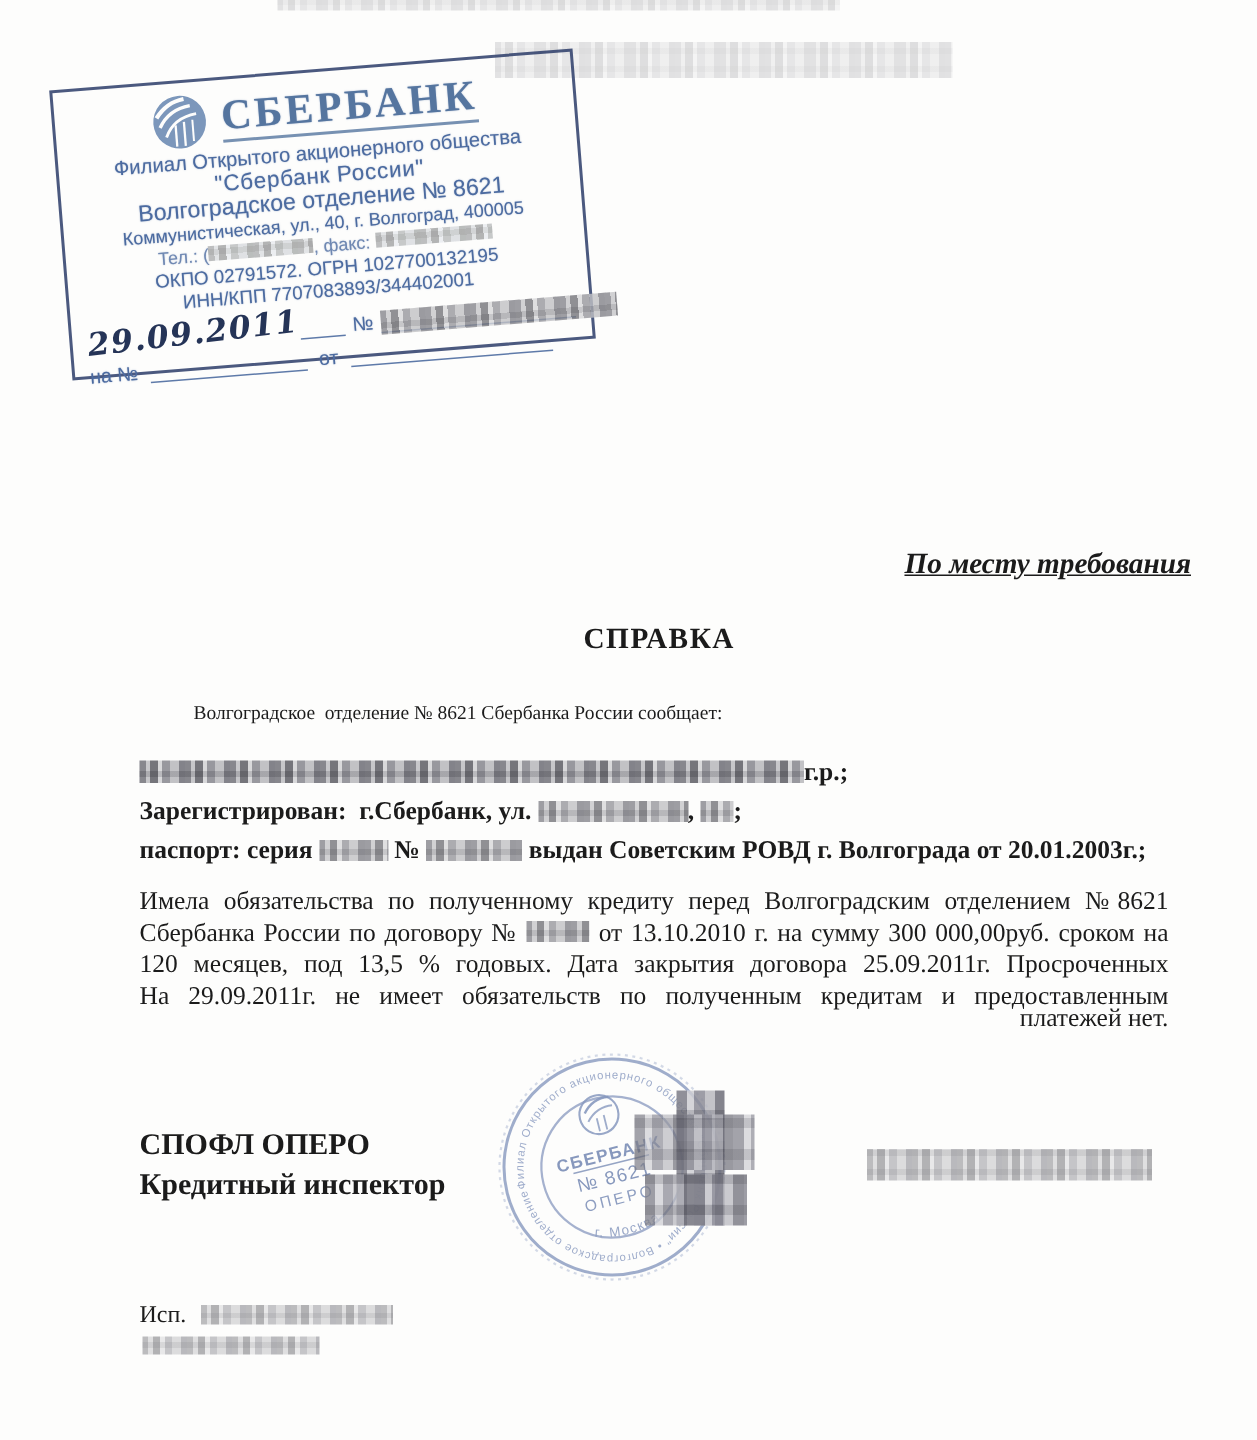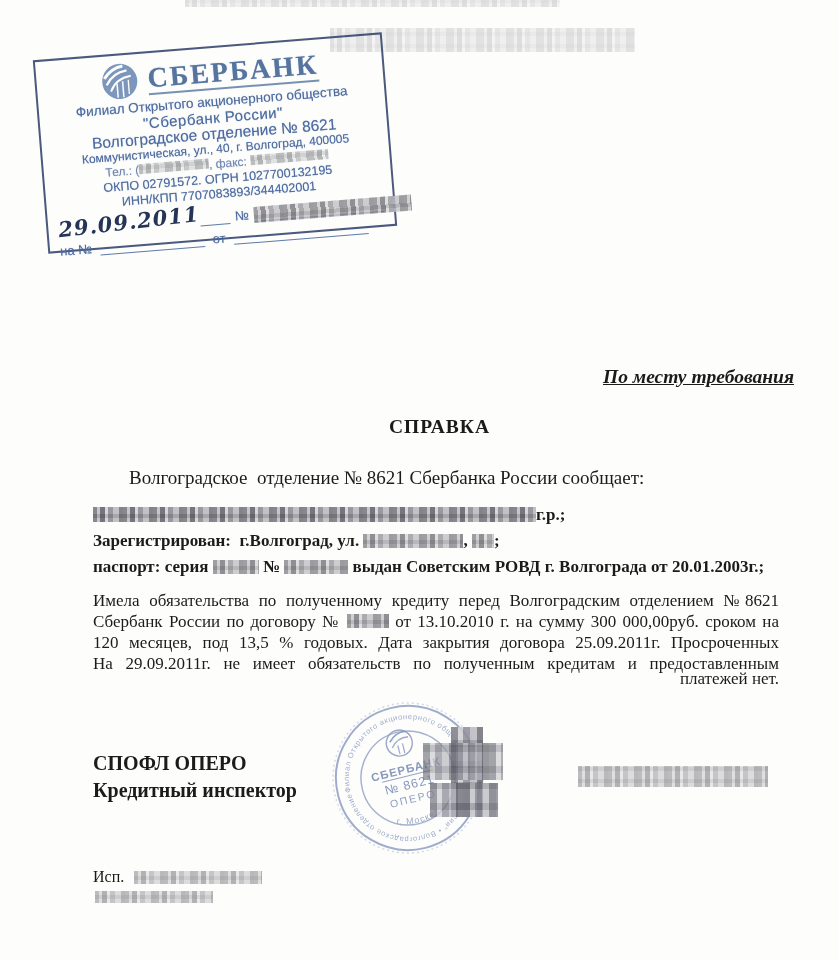--- a/index.html
+++ b/index.html
@@ -39,21 +39,21 @@
   .uline{display:inline-block;border-bottom:1.5px solid rgba(76,107,160,.9);height:14px;}
   .handwritten{font-family:"DejaVu Serif",serif;font-style:italic;font-weight:600;
       font-size:21px;color:#253457;letter-spacing:1px;transform:rotate(-2deg);
       text-shadow:none;line-height:20px;}
   .lh-no-pix{width:158px;height:16px;margin-bottom:-2px;}
 
   
   .abs{position:absolute;}
   .recipient{top:366px;right:44px;font-weight:bold;font-style:italic;font-size:19.5px;text-decoration:underline;}
   .doc-title{top:416px;left:389px;font-weight:bold;font-size:19.5px;letter-spacing:1px;}
-  .intro{top:467px;left:93px;width:690px;font-size:19px;white-space:pre;}
+  .intro{top:467px;left:93px;width:690px;font-size:13px;white-space:pre;}
   .info{top:502px;left:93px;width:690px;font-size:17px;line-height:26px;font-weight:bold;}
   .info .pix{vertical-align:-2px;}
   .para{left:93px;width:686px;font-size:17px;}
   .p1{top:590px;line-height:21.2px;}
   .p2{top:653px;line-height:22px;}
   .jline{white-space:nowrap;text-align:justify;text-align-last:justify;}
   .lastline{text-align:right;margin-top:14px;}
   .para .pix{vertical-align:-1px;}
   .sig-block{top:750px;left:93px;font-size:20px;font-weight:bold;line-height:27px;}
   .executor{top:868px;left:93px;font-size:16px;}
@@ -116,27 +116,27 @@
     </div>
   </div>
 
   <div class="abs recipient">По месту требования</div>
   <div class="abs doc-title">СПРАВКА</div>
 
   <div class="abs intro"><span style="display:inline-block;width:36px;"></span><span>Волгоградское  отделение № 8621 Сбербанка России сообщает:</span></div>
 
   <div class="abs info">
     <div><span class="pix" style="width:443px;height:15px;"></span><span>г.р.;</span></div>
-    <div><span style="white-space:pre;">Зарегистрирован:  г.Волгоград, ул.</span> <span class="pix pix--mid" style="width:100px;height:14px;"></span><span>,</span> <span class="pix pix--mid" style="width:22px;height:14px;"></span><span>;</span></div>
+    <div><span style="white-space:pre;">Зарегистрирован:  г.Сбербанк, ул.</span> <span class="pix pix--mid" style="width:100px;height:14px;"></span><span>,</span> <span class="pix pix--mid" style="width:22px;height:14px;"></span><span>;</span></div>
     <div><span>паспорт: серия</span> <span class="pix pix--mid" style="width:46px;height:14px;"></span> <span>№</span> <span class="pix pix--mid" style="width:64px;height:14px;"></span> <span>выдан Советским РОВД г. Волгограда от 20.01.2003г.;</span></div>
   </div>
 
   <div class="abs para p1">
     <div class="jline">Имела обязательства по полученному кредиту перед Волгоградским отделением №8621</div>
-    <div class="jline"><span>Сбербанк России по договору №</span> <span class="pix pix--mid" style="width:42px;height:14px;"></span> <span>от 13.10.2010 г. на сумму  300 000,00руб. сроком на</span></div>
+    <div class="jline"><span>Сбербанка России по договору №</span> <span class="pix pix--mid" style="width:42px;height:14px;"></span> <span>от 13.10.2010 г. на сумму  300 000,00руб. сроком на</span></div>
     <div class="jline">120 месяцев, под 13,5 % годовых. Дата закрытия договора 25.09.2011г. Просроченных</div>
     <div class="lastline">платежей нет.</div>
   </div>
 
   <svg class="stamp-svg" viewBox="0 0 172 172">
     <g transform="rotate(-14 86 86)" opacity="0.85">
       <circle cx="86" cy="86" r="72" fill="none" stroke="rgba(115,135,180,0.8)" stroke-width="2"></circle>
       <circle cx="86" cy="86" r="75" fill="none" stroke="rgba(115,135,180,0.35)" stroke-width="1.5" stroke-dasharray="2 3"></circle>
       <circle cx="86" cy="86" r="47" fill="none" stroke="rgba(115,135,180,0.75)" stroke-width="1.5"></circle>
       <path id="ringPath" d="M 86,86 m -59,0 a 59,59 0 1,1 118,0 a 59,59 0 1,1 -118,0" fill="none"></path>

